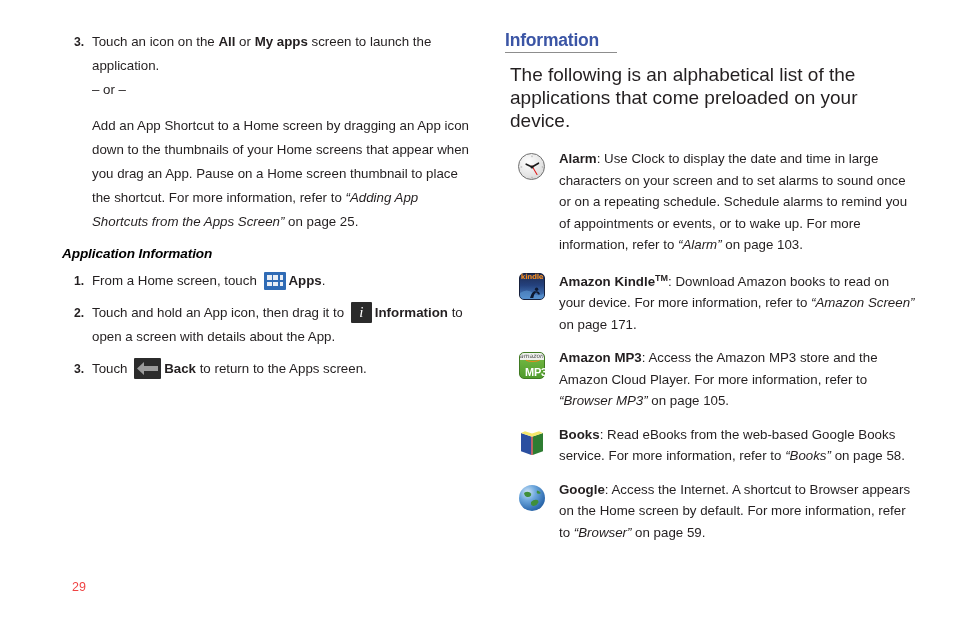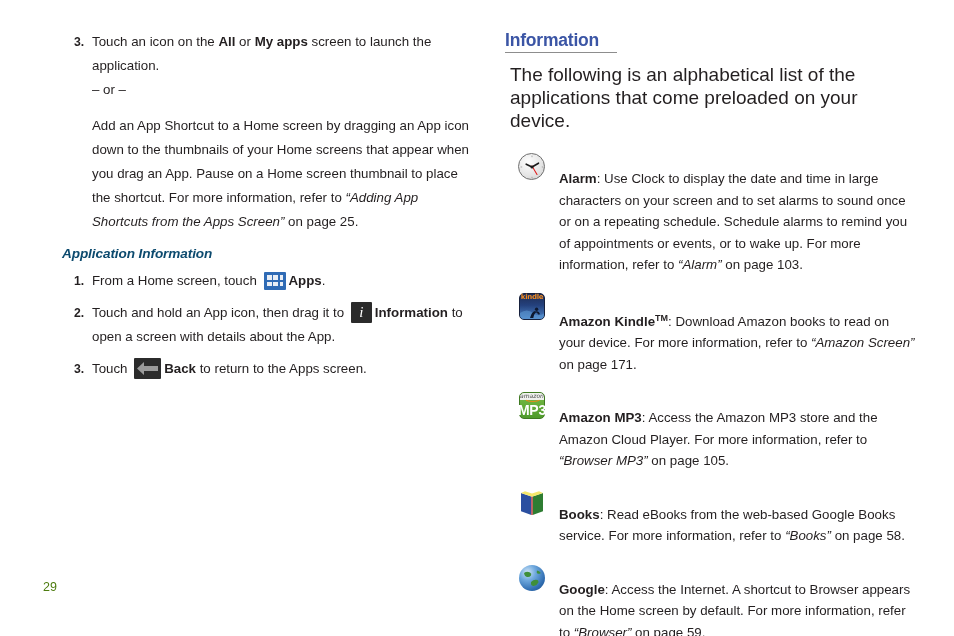--- a/index.html
+++ b/index.html
@@ -59,21 +59,21 @@
   }
 
   .plain-para {
     font-size: 13.3px;
     line-height: 24px;
     margin: 0 0 6px 4px;
   }
 
   
   .sub-heading {
-    color: #0c4a6e;
+    color: #000000;
     font-style: italic;
     font-weight: bold;
     font-size: 13.6px;
     margin: 12px 0 8px 0;
     letter-spacing: -0.1px;
   }
   .section-heading {
     color: #3b55a5;
     font-weight: bold;
     font-size: 17.5px;
@@ -160,21 +160,20 @@
     flex: 0 0 54px;
     display: flex;
     justify-content: center;
     padding-top: 4px;
   }
   .app-text {
     flex: 1 1 auto;
     font-size: 13.3px;
     line-height: 21.5px;
     padding-top: 0px;
-    margin-top: 20px;
   }
   .app-text .sup {
     font-size: 9px;
     vertical-align: 5px;
     font-weight: bold;
   }
 
   
   .ico {
     width: 30px;
@@ -231,46 +230,46 @@
     left: 0; right: 0; top: 1px;
     text-align: center;
     color: #4a4a4a;
     font-size: 6px;
     font-style: italic;
     font-family: "DejaVu Sans", sans-serif;
   }
   .ico-mp3 .mp3word {
     position: absolute;
     left: 0; right: 0; bottom: 3px;
-    text-align: center;
+    text-align: right;
     color: #ffffff;
-    font-size: 14px;
+    font-size: 11px;
     font-weight: bold;
     letter-spacing: -0.2px;
   }
 
   
   .ico-books { width: 30px; height: 30px; }
 
   
   .ico-globe .ball {
     position: absolute;
     left: 2px; top: 2px;
     width: 26px; height: 26px;
     border-radius: 50%;
     background: radial-gradient(circle at 33% 28%, #cfe4f7 0%, #6ea8dd 32%, #2f6cb0 70%, #1d4a80 100%);
   }
 
   
   .page-number {
     position: absolute;
-    left: 43px;
+    left: 72px;
     top: 580px;
     font-size: 12.5px;
-    color: #4d7c0f;
+    color: #ef4444;
   }
 </style>
 </head>
 <body>
 
 <div class="page">
 
   <div class="col-left">
 
     <div class="step">

